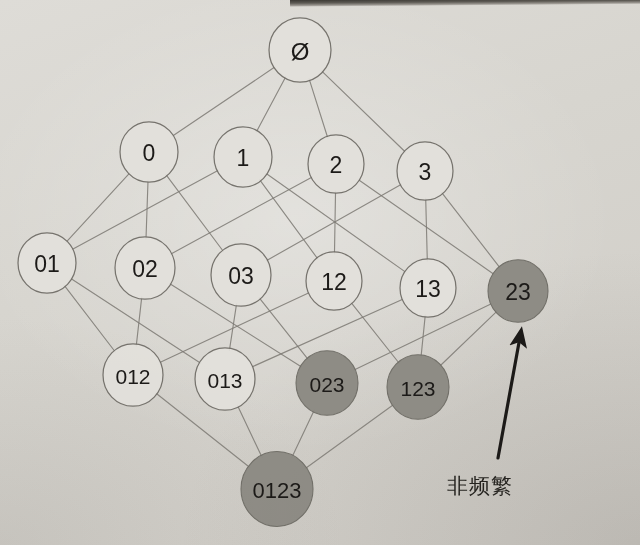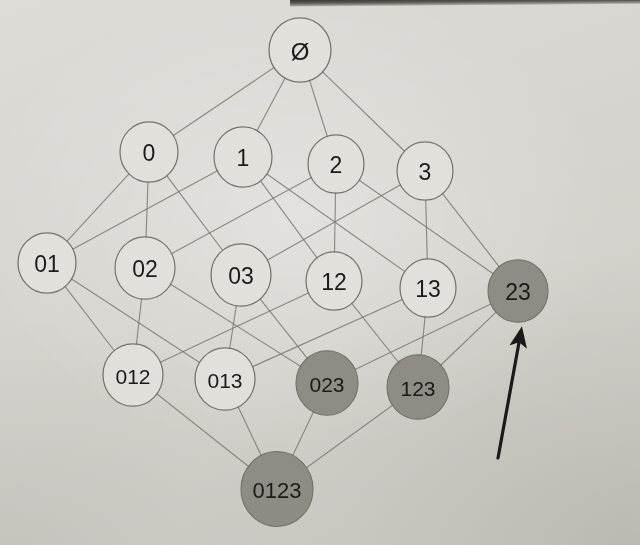--- a/index.html
+++ b/index.html
@@ -171,14 +171,15 @@
         <g>
           <ellipse cx="277" cy="489" rx="36" ry="37.44" fill="#8c8a83" stroke="#6f6d66" stroke-width="1.1" opacity="0.97"></ellipse>
           <text class="node-label" x="277" y="490" font-size="22">0123</text>
         </g>
       </g>
     <g id="arrow-layer">
         <line x1="498" y1="458" x2="520" y2="337" stroke="#1c1a18" stroke-width="3.2" stroke-linecap="round" marker-end="url(#arrowhead)"></line>
       </g>
   </svg>
 
+  <div class="annotation-text" id="annotation-label" style="left: 447px; top: 472px;">非频繁</div>
 
 </div>
 
 </body></html>

